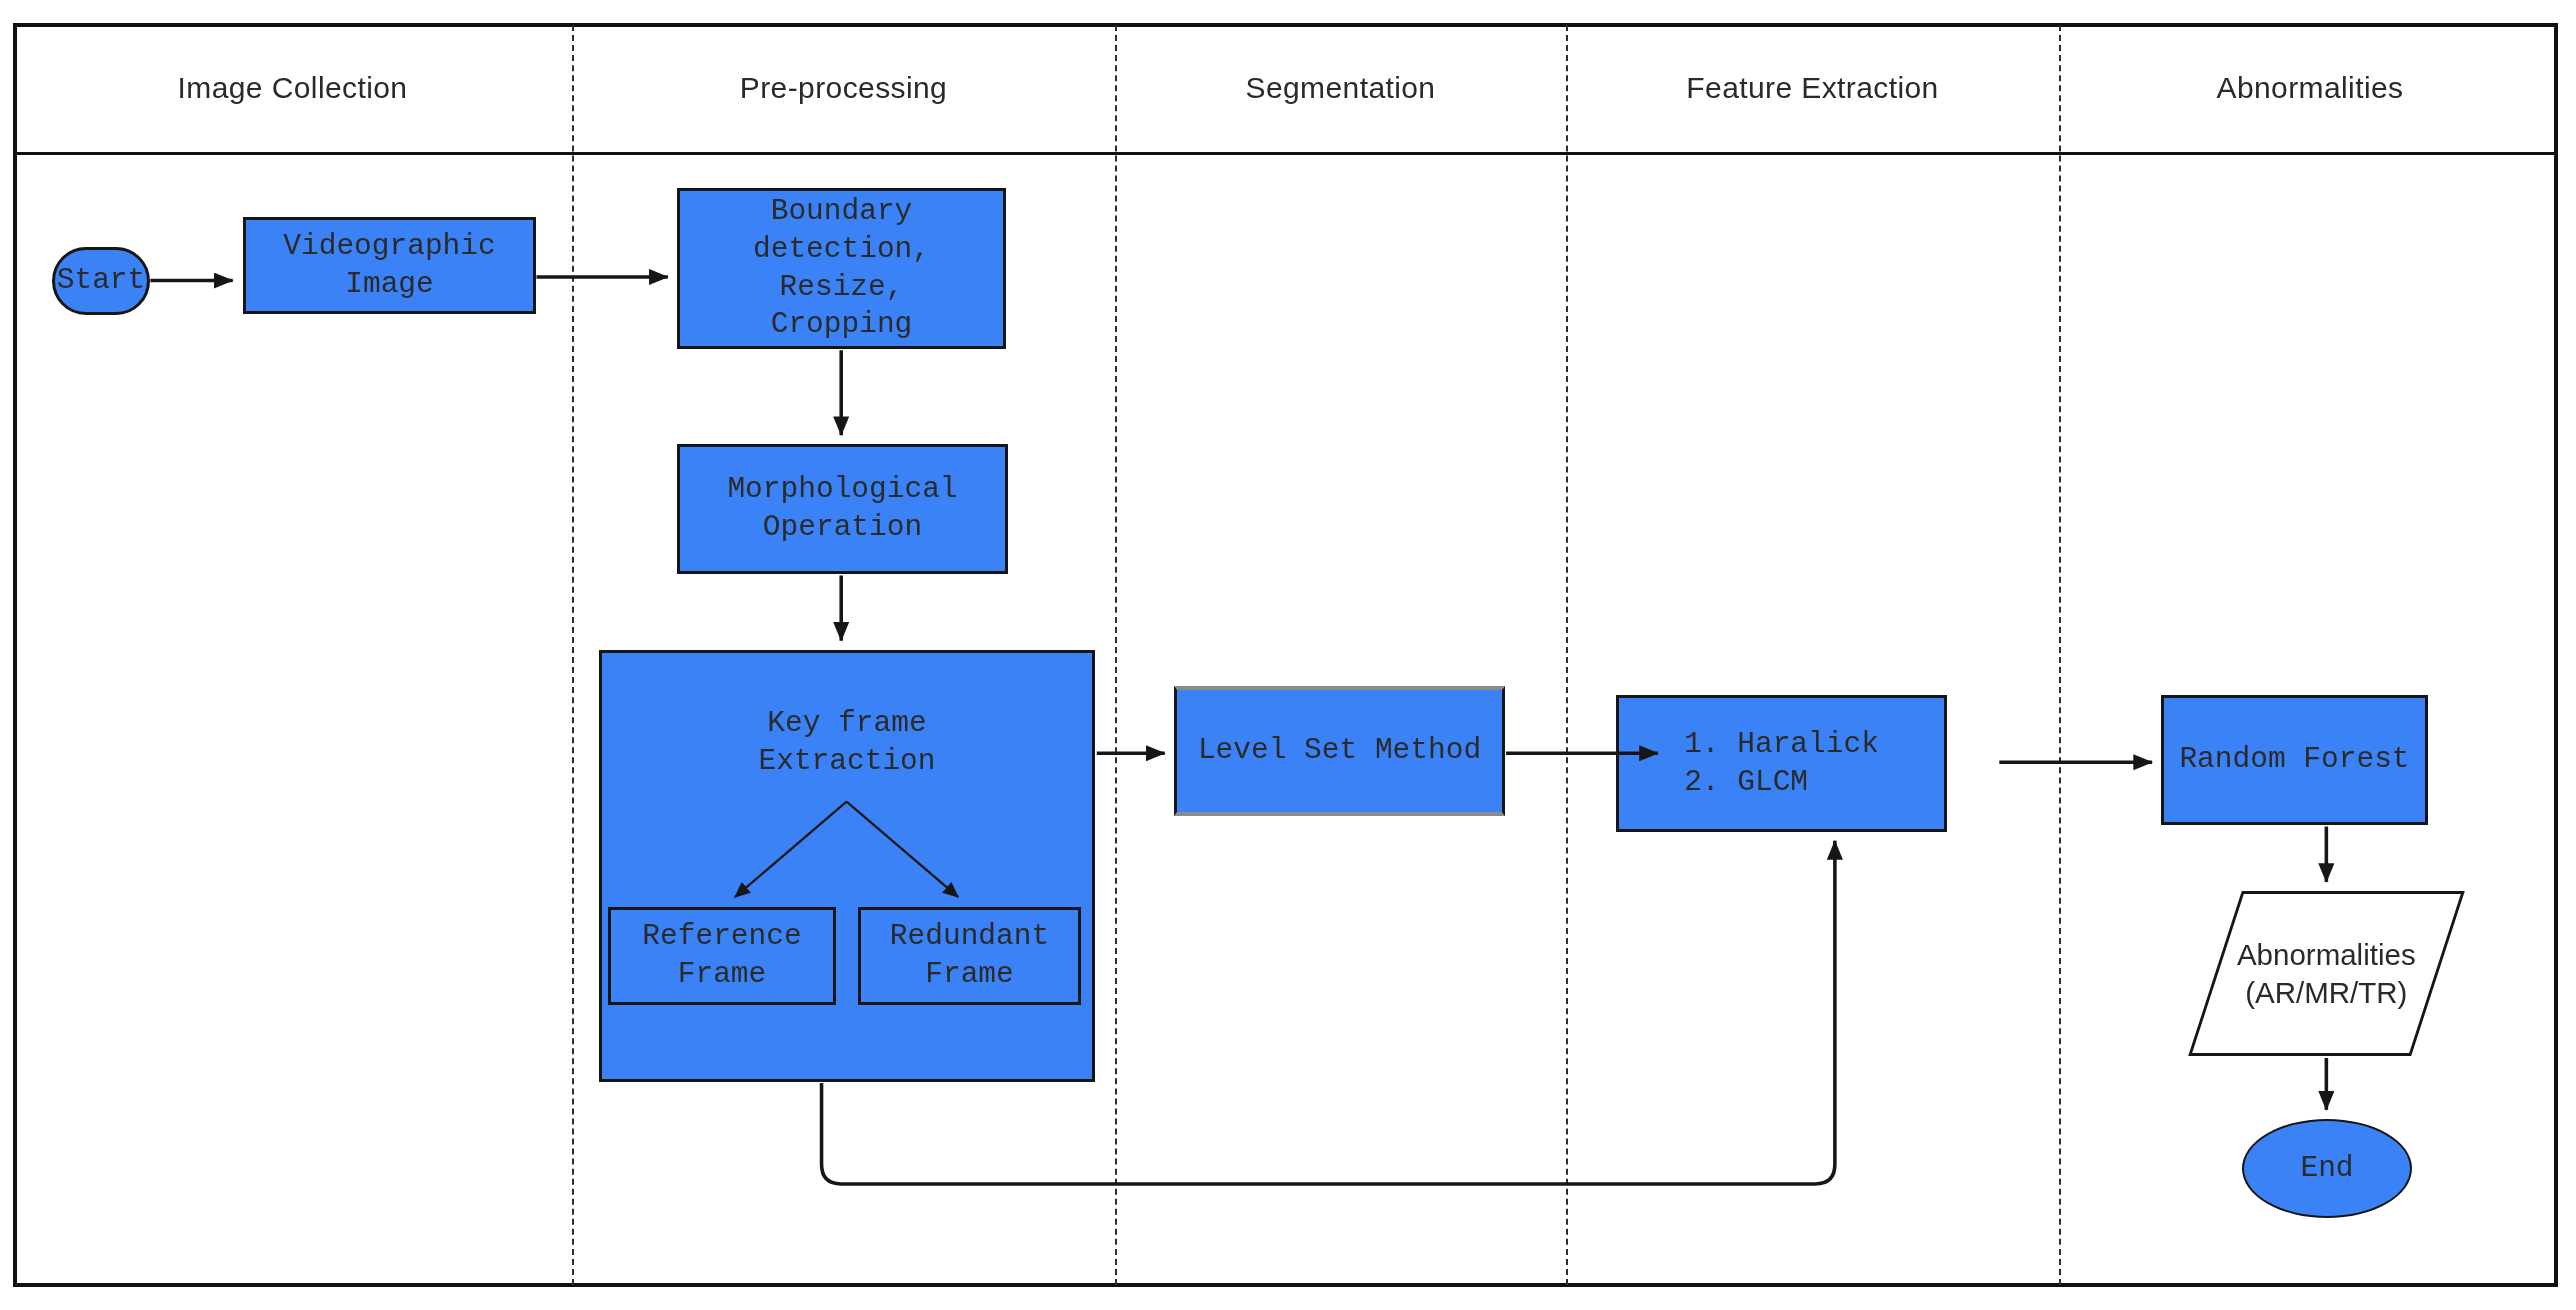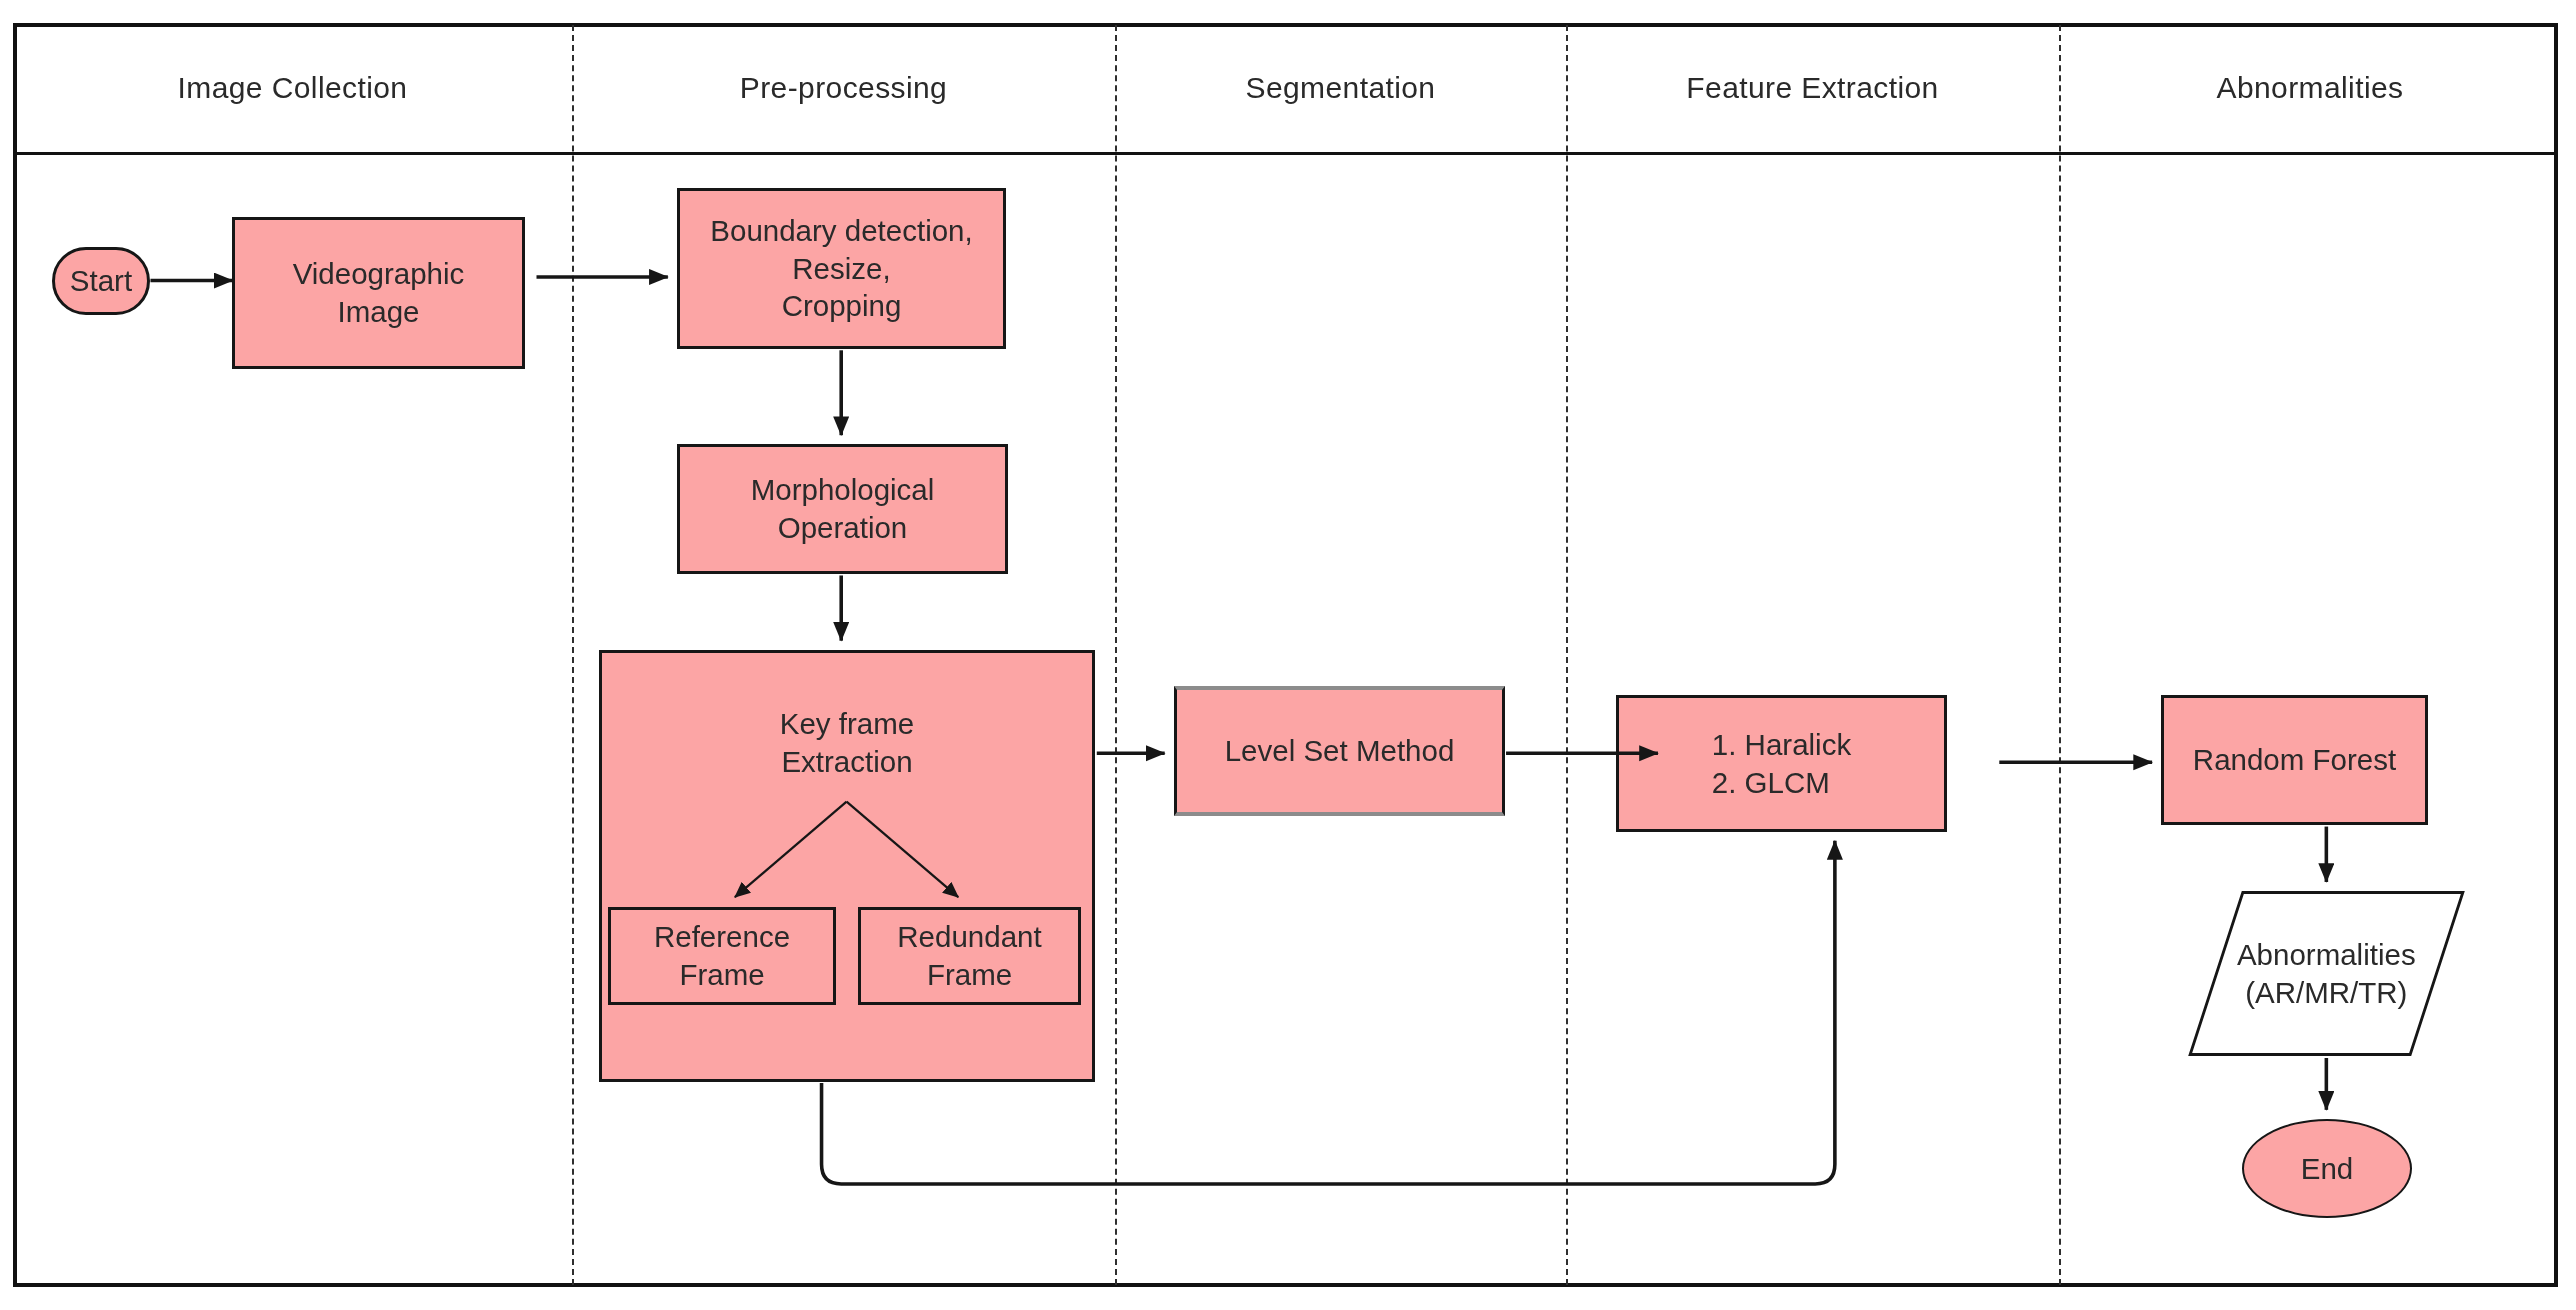--- a/index.html
+++ b/index.html
@@ -46,28 +46,29 @@
     justify-content: center;
     font-size: 30px;
     color: #2a2a2a;
     letter-spacing: 0.4px;
   }
   
   .node {
     position: absolute;
     box-sizing: border-box;
     border: 3.6px solid #161616;
-    background: #fca5a5;
+    background: #3b82f6;
     display: flex;
     align-items: center;
     justify-content: center;
     text-align: center;
     font-size: 29.5px;
     line-height: 1.28;
     color: #2a2a2a;
+    font-family: Liberation Mono, monospace;
   }
   .node-label { white-space: pre-line; }
 
   .terminator {
     border-radius: 38px;
     border-width: 3.6px;
   }
   .ellipse {
     border-radius: 50%;
     border-width: 2.7px;
@@ -133,21 +134,21 @@
   <div class="lane-title" style="left:12.5px;   width:560px;">Image Collection</div>
   <div class="lane-title" style="left:572px;  width:543px;">Pre-processing</div>
   <div class="lane-title" style="left:1115px; width:451px;">Segmentation</div>
   <div class="lane-title" style="left:1566px; width:493px;">Feature Extraction</div>
   <div class="lane-title" style="left:2059px; width:502px;">Abnormalities</div>
 
   <div class="node terminator" style="left:52px; top:247px; width:98px; height:68px;">
     <span class="node-label">Start</span>
   </div>
 
-  <div class="node" style="left:232px; top:217px; width:293px; height:152px;">
+  <div class="node" style="left:243px; top:217px; width:293px; height:97px;">
     <span class="node-label">Videographic
 Image</span>
   </div>
 
   <div class="node" style="left:677px; top:188px; width:329px; height:161px;">
     <span class="node-label">Boundary detection,
 Resize,
 Cropping</span>
   </div>
 

